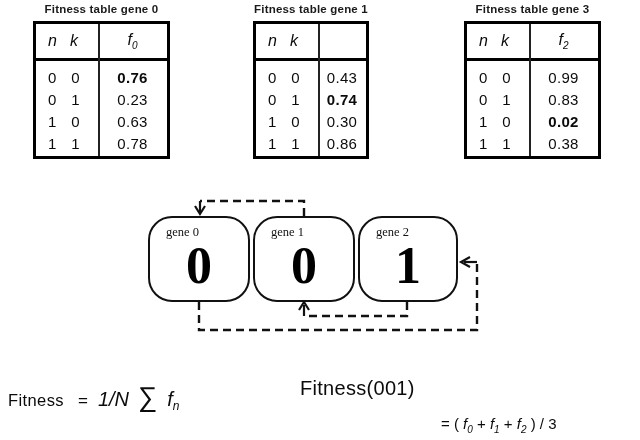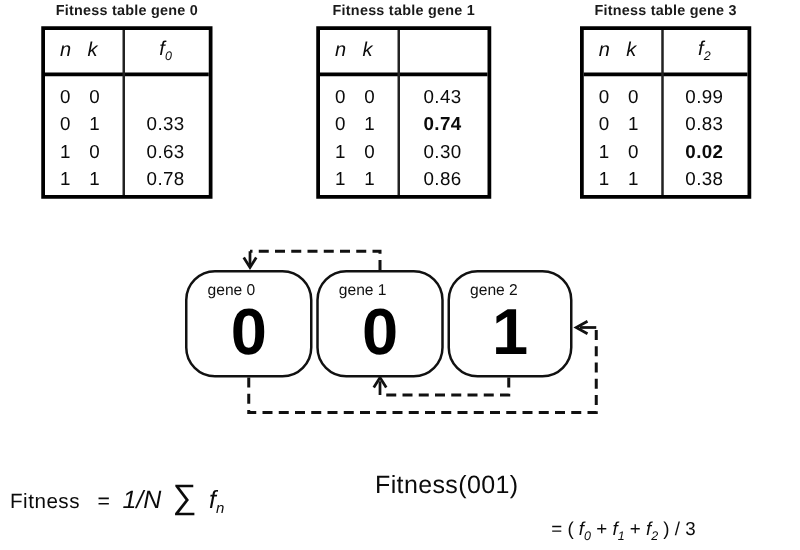--- a/index.html
+++ b/index.html
@@ -17,21 +17,21 @@
         font-style:italic; font-size:16px; }
   .hr { flex:1; text-align:center; font-style:italic; font-size:16px; }
   .hr sub { font-size:10px; font-style:italic; }
   .ft-body { padding-top:5px; }
   .ft-row { display:flex; align-items:center; height:22px; font-size:15px; }
   .nkcell { display:flex; gap:15px; padding-left:12px; width:62px; box-sizing:border-box; }
   .valcell { flex:1; text-align:center; letter-spacing:.3px; }
   .valcell.bold, .valcell.is-bold { font-weight:700; }
   
   .gene-box { position:absolute; top:216px; height:86px; box-sizing:border-box;
-              border:2.5px solid #111; border-radius:24px; background:#fff; }
+              border:2.5px solid #111; border-radius:24px; background:#fff;font-family:Liberation Serif, serif; }
   .gene-label { position:absolute; left:16px; top:7px; font-size:12.5px; color:#111; }
   .gene-value { position:absolute; left:0; right:0; top:16px; text-align:center;
                 font-size:52px; font-weight:700; line-height:64px; color:#000; }
   
   .connectors { position:absolute; left:0; top:0; }
   
   .formula-general { position:absolute; left:8px; top:382px; display:flex; align-items:baseline; white-space:pre; }
   .fg-lhs   { font-size:16.5px; letter-spacing:.4px; }
   .fg-eq    { font-size:17px; margin:0 10px 0 14px; }
   .fg-coeff { font-size:20px; font-style:italic; margin-right:9px; }
@@ -58,47 +58,48 @@
             <span>k</span>
           </span>
         <span class="hr"><span>f</span><sub>0</sub></span>
       </div>
       <div class="ft-body">
         <div class="ft-row">
           <span class="nkcell">
               <span>0</span>
               <span>0</span>
             </span>
-        </div>
-        <div class="ft-row">
-          <span class="nkcell">
-              <span>0</span>
-              <span>1</span>
-            </span>
-          <span class="valcell">0.33</span>
+          <span class="valcell is-bold">0.76</span>
+        </div>
+        <div class="ft-row">
+          <span class="nkcell">
+              <span>0</span>
+              <span>1</span>
+            </span>
+          <span class="valcell">0.23</span>
         </div>
         <div class="ft-row">
           <span class="nkcell">
               <span>1</span>
               <span>0</span>
             </span>
           <span class="valcell">0.63</span>
         </div>
         <div class="ft-row">
           <span class="nkcell">
               <span>1</span>
               <span>1</span>
             </span>
           <span class="valcell">0.78</span>
         </div>
       </div>
     </div>
   </div>
 
-  <div class="ftable" style="left:253px; width:140px;">
+  <div class="ftable" style="left:253px; width:116px;">
     <div class="ft-title">Fitness table gene 1</div>
     <div class="ft-box">
       <div class="ft-vline"></div>
       <div class="ft-header">
         <span class="hl">
             <span>n</span>
             <span>k</span>
           </span>
       </div>
       <div class="ft-body">

